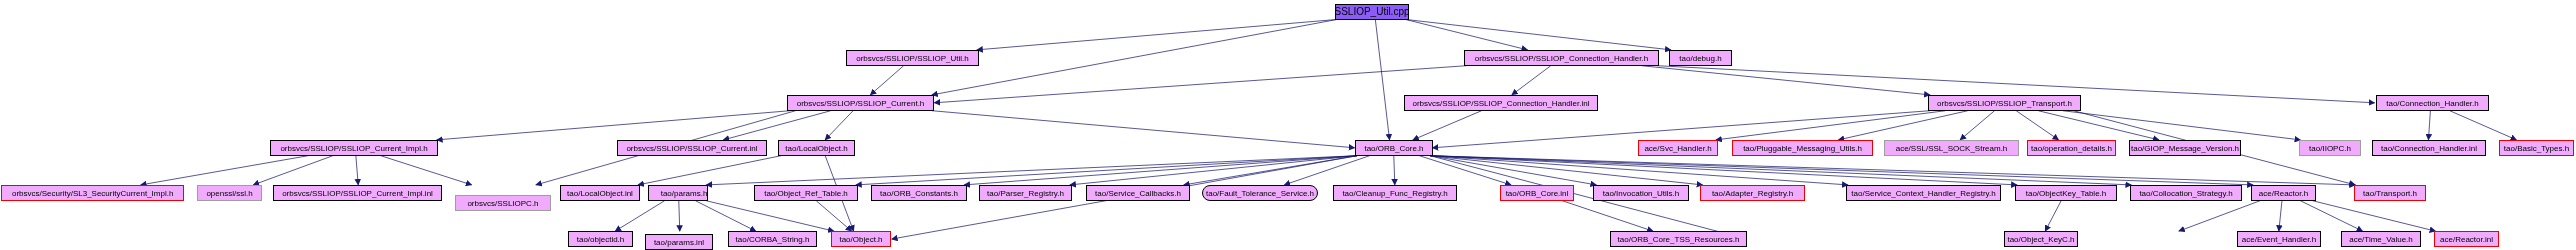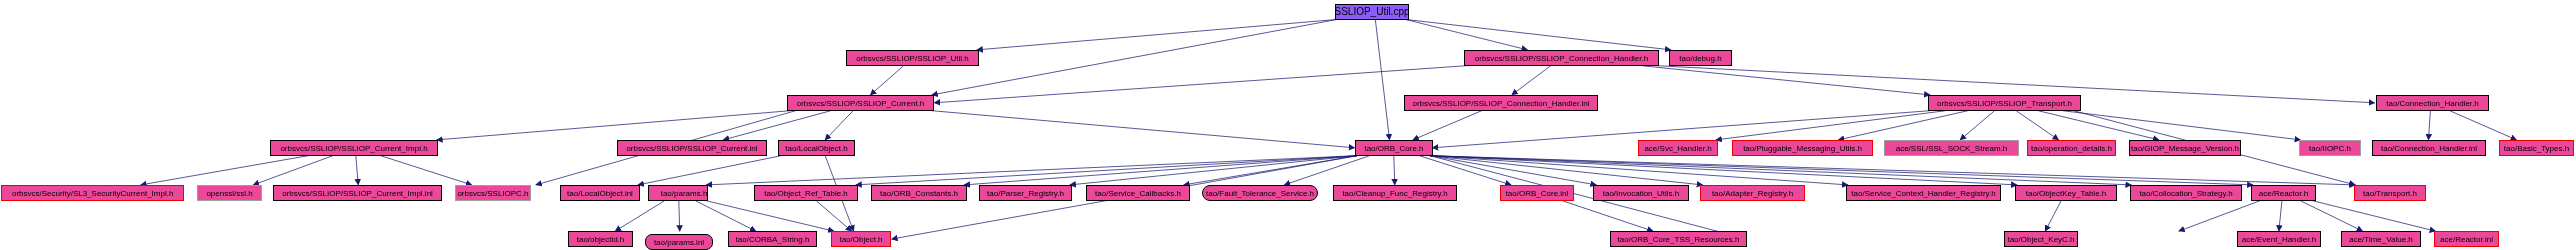--- a/index.html
+++ b/index.html
@@ -1,19 +1,19 @@
 <!DOCTYPE html>
 <html style="font-size:9.7px"><head>
 <meta charset="utf-8">
 <style>
   html,body{margin:0;padding:0;background:#ffffff;}
   #canvas{position:relative;width:2576px;height:250px;background:#ffffff;overflow:hidden;
           font-family:"Liberation Sans", sans-serif;}
   #edges{position:absolute;left:0;top:0;width:2576px;height:250px;}
-  .node{position:absolute;box-sizing:border-box;height:16px;background:#ec4899;
+  .node{position:absolute;box-sizing:border-box;height:16px;background:#f0abfc;
         border:0.6px solid #000000;display:flex;align-items:center;justify-content:center;
         font-size:8px;color:#000000;white-space:nowrap;overflow:hidden;cursor:pointer;}
   .node.root{background:#8b5cf6;border:1.2px solid #000000;font-size:10px;cursor:default;}
   .node.red{border:0.6px solid #ee0000;}
   .node.gray{border:0.6px solid #9e9e9e;cursor:default;}
 </style>
 </head>
 <body>
 
 <div id="canvas">
@@ -100,39 +100,39 @@
     <div class="node red" style="left: 1732px; top: 140px; width: 141px;">tao/Pluggable_Messaging_Utils.h</div>
     <div class="node gray" style="left: 1884px; top: 140px; width: 135px;">ace/SSL/SSL_SOCK_Stream.h</div>
     <div class="node red" style="left: 2027px; top: 140px; width: 89px;">tao/operation_details.h</div>
     <div class="node" style="left: 2129px; top: 140px; width: 112px;">tao/GIOP_Message_Version.h</div>
     <div class="node gray" style="left: 2299px; top: 140px; width: 62px;">tao/IIOPC.h</div>
     <div class="node" style="left: 2372px; top: 140px; width: 114px;">tao/Connection_Handler.inl</div>
     <div class="node red" style="left: 2499px; top: 140px; width: 75px;">tao/Basic_Types.h</div>
     <div class="node red" style="left: 1.2px; top: 185px; width: 183px;">orbsvcs/Security/SL3_SecurityCurrent_Impl.h</div>
     <div class="node gray" style="left: 197px; top: 185px; width: 65px;">openssl/ssl.h</div>
     <div class="node" style="left: 273px; top: 185px; width: 169px;">orbsvcs/SSLIOP/SSLIOP_Current_Impl.inl</div>
-    <div class="node gray" style="left: 455px; top: 185px; width: 76px;">orbsvcs/SSLIOPC.h</div>
+    <div class="node gray" style="left: 455px; top: 195px; width: 96px;">orbsvcs/SSLIOPC.h</div>
     <div class="node" style="left: 560px; top: 185px; width: 80px;">tao/LocalObject.inl</div>
     <div class="node" style="left: 648px; top: 185px; width: 60px; padding-left: 12px;">tao/params.h</div>
     <div class="node" style="left: 754px; top: 185px; width: 104px;">tao/Object_Ref_Table.h</div>
     <div class="node" style="left: 871px; top: 185px; width: 96px;">tao/ORB_Constants.h</div>
     <div class="node" style="left: 979px; top: 185px; width: 93px;">tao/Parser_Registry.h</div>
     <div class="node" style="left: 1086px; top: 185px; width: 104px;">tao/Service_Callbacks.h</div>
     <div class="node" style="left: 1202px; top: 185px; width: 116px; border-radius: 8px;">tao/Fault_Tolerance_Service.h</div>
     <div class="node" style="left: 1333px; top: 185px; width: 124px;">tao/Cleanup_Func_Registry.h</div>
     <div class="node red" style="left: 1500px; top: 185px; width: 74px;">tao/ORB_Core.inl</div>
     <div class="node" style="left: 1593px; top: 185px; width: 96px;">tao/Invocation_Utils.h</div>
     <div class="node red" style="left: 1700px; top: 185px; width: 105px;">tao/Adapter_Registry.h</div>
     <div class="node" style="left: 1846px; top: 185px; width: 155px;">tao/Service_Context_Handler_Registry.h</div>
     <div class="node" style="left: 2015px; top: 185px; width: 102px;">tao/ObjectKey_Table.h</div>
     <div class="node" style="left: 2130px; top: 185px; width: 112px;">tao/Collocation_Strategy.h</div>
     <div class="node" style="left: 2251px; top: 185px; width: 65px;">ace/Reactor.h</div>
     <div class="node red" style="left: 2354px; top: 185px; width: 72px;">tao/Transport.h</div>
     <div class="node" style="left: 568px; top: 231px; width: 65px;">tao/objectid.h</div>
-    <div class="node" style="left: 645px; top: 234px; width: 68px; border-radius: 7px;">tao/params.inl</div>
+    <div class="node" style="left: 645px; top: 234px; width: 68px;">tao/params.inl</div>
     <div class="node" style="left: 728px; top: 231px; width: 89px;">tao/CORBA_String.h</div>
     <div class="node red" style="left: 831px; top: 231px; width: 60px;">tao/Object.h</div>
     <div class="node" style="left: 1610px; top: 231px; width: 137px;">tao/ORB_Core_TSS_Resources.h</div>
     <div class="node" style="left: 2004px; top: 231px; width: 74px;">tao/Object_KeyC.h</div>
     <div class="node" style="left: 2093px; top: 231px; width: 115px; margin-top: 48px;">ace/Reactor_Timer_Interface.h</div>
     <div class="node" style="left: 2237px; top: 231px; width: 84px;">ace/Event_Handler.h</div>
     <div class="node" style="left: 2341px; top: 231px; width: 80px;">ace/Time_Value.h</div>
     <div class="node red" style="left: 2434px; top: 231px; width: 65px;">ace/Reactor.inl</div>
   </div>
 

